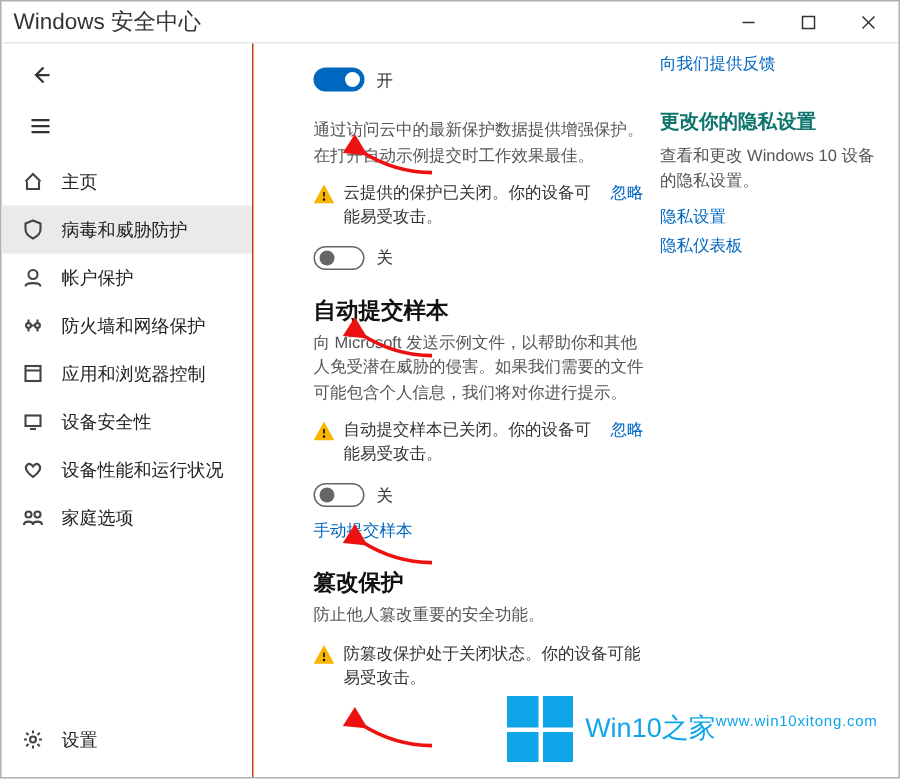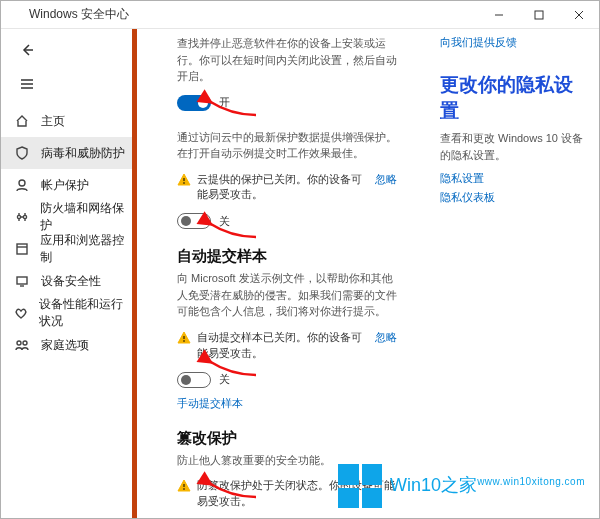--- a/index.html
+++ b/index.html
@@ -1,24 +1,24 @@
 <!DOCTYPE html>
 <html><head>
 <meta charset="utf-8">
 <style>
   * { box-sizing: border-box; margin: 0; padding: 0; }
   body { font-family: "Microsoft YaHei", "Segoe UI", sans-serif; font-size: 12px; color: #1b1b1b; background: #f0f0f0; }
   .frame { width: 600px; height: 519px; background: #fff; position: relative; border: 1px solid #b0b0b0; overflow: hidden; }
   .titlebar { height: 28px; display: flex; align-items: center; padding-left: 8px; border-bottom: 1px solid #e6e6e6; }
-  .titlebar .title { font-size: 12px; color: #333; margin-left: 20px; }
+  .titlebar .title { font-size: 15px; color: #333; }
   .win-controls { margin-left: auto; display: flex; }
   .win-btn { width: 40px; height: 28px; display: flex; align-items: center; justify-content: center; font-size: 10px; color: #333; }
   .win-btn svg { stroke: #333; }
   .body { display: flex; height: calc(100% - 28px); }
-  .sidebar { width: 136px; border-right: 5px solid #c2410c; display: flex; flex-direction: column; padding-top: 4px; }
+  .sidebar { width: 168px; border-right: 1px solid #c2410c; display: flex; flex-direction: column; padding-top: 4px; }
   .sb-top { padding: 4px 0 6px 12px; display:flex; flex-direction:column; gap:8px;}
   .sb-icon-btn { width: 28px; height: 26px; display: flex; align-items: center; justify-content: center; }
   .nav { display: flex; flex-direction: column; margin-top: 2px; }
   .nav-item { display: flex; align-items: center; height: 32px; padding-left: 12px; gap: 10px; font-size: 12px; color: #222; }
   .nav-item.active { background: #eaeaea; }
   .nav-item .ic { width: 18px; height: 18px; display:flex; align-items:center; justify-content:center; }
   .nav-item .ic svg { stroke:#444; fill:none; stroke-width:1.4; }
   .sb-footer { margin-top: auto; padding: 8px 0 10px 12px; }
   .sb-footer .nav-item { height: 30px; padding-left:0;}
   .content { flex: 1; padding: 6px 14px 0 40px; overflow-y: hidden; position: relative; }
@@ -33,21 +33,21 @@
   .toggle.off .knob { left: 3px; background:#666; top:2px; }
   .toggle-label { font-size: 11px; color: #333; }
   .sec-title { font-size: 15px; font-weight: 600; margin-bottom: 4px; color:#111; }
   .warn-row { display: flex; gap: 6px; margin-top: 10px; font-size: 11px; line-height:1.45; }
   .warn-icon { width:14px; height:14px; flex-shrink:0; margin-top:1px;}
   .warn-text { color:#333; flex:1;}
   .link { color: #0067c0; font-size: 11px; cursor: pointer; }
   .linkblock { margin-top:8px;font-family:Liberation Mono, monospace; }
   .rightcol { position: absolute; right: 14px; top: 6px; width: 145px; }
   .rightcol .link { display:block; margin-bottom:4px; }
-  .rightcol .rtitle { font-size: 19px; font-weight:600; margin-bottom:6px; color:#1d4ed8;}
+  .rightcol .rtitle { font-size: 13px; font-weight:600; margin-bottom:6px; color:#0f766e;}
   .rightcol .rdesc { font-size:11px; color:#555; line-height:1.5; margin-bottom:8px;}
   .arrow { position:absolute; pointer-events:none; }
   .arrow svg { overflow:visible; }
   .watermark { position:absolute; right:14px; bottom:10px; display:flex; align-items:center; gap:8px; }
   .watermark .wlogo { width:44px; height:44px; display:grid; grid-template-columns:1fr 1fr; grid-template-rows:1fr 1fr; gap:3px;}
   .watermark .wlogo div{ background:#0ea5e9; }
   .watermark .wtext { display:flex; line-height:1.1;}
   .watermark .wt1 { font-size:18px; color:#0ea5e9; font-weight:500;}
   .watermark .wt2 { font-size:10px; color:#0ea5e9; letter-spacing:0.5px;}
 </style>
@@ -162,26 +162,36 @@
           <span class="ic">
               <svg width="16" height="16">
                 <circle cx="5" cy="6" r="2"></circle>
                 <circle cx="11" cy="6" r="2"></circle>
                 <path d="M2 13 C2 10 8 10 8 13 M8 13 C8 10 14 10 14 13"></path>
               </svg>
             </span>
           <span>家庭选项</span>
         </div>
       </div>
+      <div class="sb-footer">
+        <div class="nav-item">
+          <span class="ic">
+              <svg width="16" height="16">
+                <circle cx="8" cy="8" r="2"></circle>
+                <path d="M8 2 V4 M8 12 V14 M2 8 H4 M12 8 H14 M3.5 3.5 L5 5 M11 11 L12.5 12.5 M12.5 3.5 L11 5 M5 11 L3.5 12.5"></path>
+              </svg>
+            </span>
+          <span>设置</span>
+        </div>
+      </div>
     </div>
 
     <div class="content">
 
       <div class="section">
-        <div class="sec-desc">查找并停止恶意软件在你的设备上安装或运行。你可以在短时间内关闭此设置，然后自动开启。</div>
         <div class="toggle-row">
           <div class="toggle on">
               <div class="knob"></div>
             </div>
           <span class="toggle-label">开</span>
         </div>
       </div>
 
       <div class="section">
         <div class="sec-desc">通过访问云中的最新保护数据提供增强保护。在打开自动示例提交时工作效果最佳。</div>

